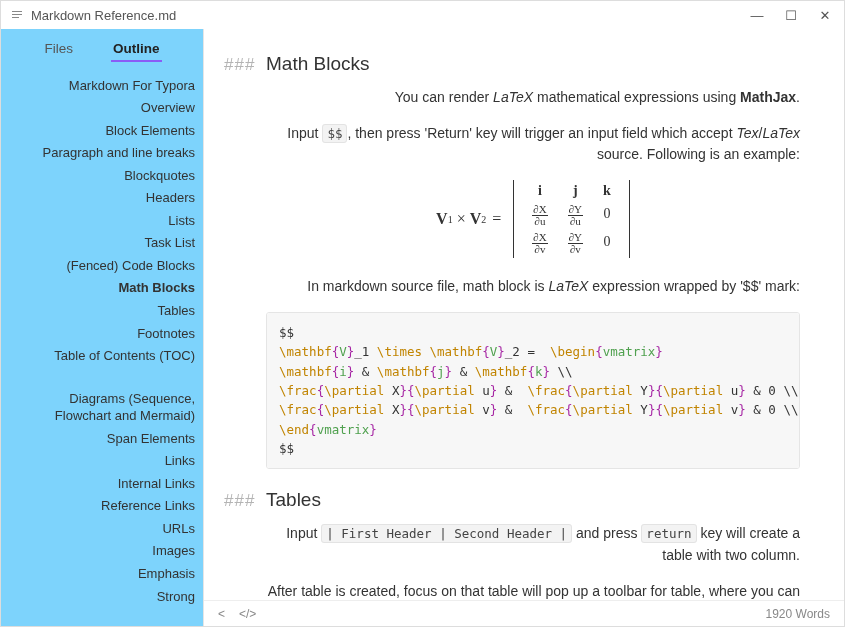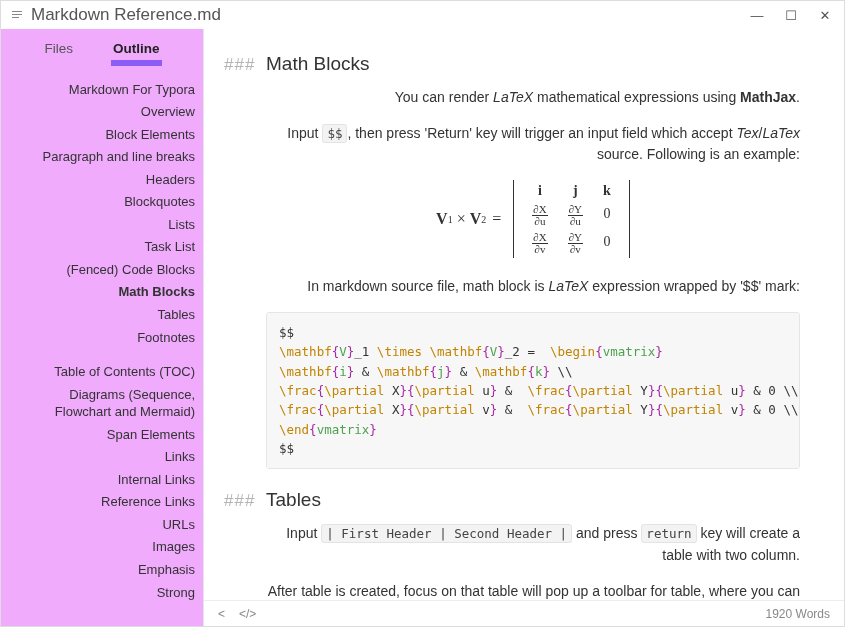--- a/index.html
+++ b/index.html
@@ -1,27 +1,27 @@
 <!DOCTYPE html>
 <html><head>
 <meta charset="utf-8">
 <style>
   * { box-sizing: border-box; margin: 0; padding: 0; }
   body { font-family: "Segoe UI", "Helvetica Neue", Arial, sans-serif; font-size: 14px; color: #333; background: #fff; width: 845px; height: 627px; overflow: hidden; border: 1px solid #ddd; }
   .app { display: flex; flex-direction: column; height: 100%; }
   .titlebar { display: flex; align-items: center; height: 28px; padding: 0 6px; color: #666; }
   .titlebar .file-icon { width: 14px; margin: 0 6px 0 4px; display: flex; align-items: center; }
-  .titlebar .tab-title { font-size: 17px; color: #555; }
+  .titlebar .tab-title { font-size: 13px; color: #555; }
   .win-ctrls { margin-left: auto; display: flex; gap: 20px; padding-right: 6px; color: #555; }
   .win-ctrls span { width: 14px; text-align: center; cursor: pointer; font-size: 13px; }
   .body { flex: 1; display: flex; overflow: hidden; }
-  .sidebar { width: 203px; border-right: 1px solid #e5e5e5; display: flex; flex-direction: column; background: #f0abfc; overflow: hidden; }
+  .sidebar { width: 203px; border-right: 1px solid #e5e5e5; display: flex; flex-direction: column; background: #7dd3fc; overflow: hidden; }
   .side-tabs { display: flex; justify-content: center; gap: 36px; padding: 8px 0 6px; }
   .side-tabs .tab { font-size: 13.5px; color: #555; padding: 4px 2px; cursor: pointer; }
-  .side-tabs .tab.active { color: #222; font-weight: 600; border-bottom: 6px solid #8b5cf6; }
+  .side-tabs .tab.active { color: #222; font-weight: 600; border-bottom: 2px solid #8b5cf6; }
   .outline { flex: 1; overflow-y: auto; padding: 6px 4px 10px 10px; }
   .outline::-webkit-scrollbar { width: 8px; }
   .outline::-webkit-scrollbar-thumb { background: #c8c8c8; border-radius: 4px; }
   .outline-item { padding: 2.5px 4px; font-size: 13px; color: #333; cursor: pointer; line-height: 1.35; white-space: normal; overflow-wrap: break-word; text-align: right; }
   .outline-item.bold { font-weight: 700; }
   .main { flex: 1; display: flex; flex-direction: column; overflow: hidden; }
   .editor { flex: 1; overflow-y: auto; padding: 14px 44px 20px 20px; color: #333; position: relative; }
   .editor::-webkit-scrollbar { width: 10px; }
   .editor::-webkit-scrollbar-thumb { background: #c8c8c8; border-radius: 5px; }
   .h3 { display: flex; align-items: baseline; margin: 10px 0 12px; }
@@ -73,30 +73,30 @@
     <div class="sidebar">
       <div class="side-tabs">
         <div class="tab">Files</div>
         <div class="tab active">Outline</div>
       </div>
       <div class="outline" id="outline">
           <div class="outline-item" style="padding-left: 4px;">Markdown For Typora</div>
           <div class="outline-item" style="padding-left: 16px;">Overview</div>
           <div class="outline-item" style="padding-left: 16px;">Block Elements</div>
           <div class="outline-item" style="padding-left: 28px;">Paragraph and line breaks</div>
+          <div class="outline-item" style="padding-left: 28px;">Blockquotes</div>
           <div class="outline-item" style="padding-left: 28px;">Headers</div>
-          <div class="outline-item" style="padding-left: 28px;">Blockquotes</div>
           <div class="outline-item" style="padding-left: 28px;">Lists</div>
           <div class="outline-item" style="padding-left: 28px;">Task List</div>
           <div class="outline-item" style="padding-left: 28px;">(Fenced) Code Blocks</div>
           <div class="outline-item bold" style="padding-left: 28px;">Math Blocks</div>
           <div class="outline-item" style="padding-left: 28px;">Tables</div>
           <div class="outline-item" style="padding-left: 28px;">Footnotes</div>
-          <div class="outline-item" style="padding-left: 28px; margin-top: 12px;">Table of Contents (TOC)</div>
-          <div class="outline-item" style="padding-left: 28px;">Diagrams (Sequence, Flowchart and Mermaid)</div>
+          <div class="outline-item" style="padding-left: 28px;">Table of Contents (TOC)</div>
+          <div class="outline-item" style="padding-left: 28px; margin-top: 20px;">Diagrams (Sequence, Flowchart and Mermaid)</div>
           <div class="outline-item" style="padding-left: 16px;">Span Elements</div>
           <div class="outline-item" style="padding-left: 28px;">Links</div>
           <div class="outline-item" style="padding-left: 40px;">Internal Links</div>
           <div class="outline-item" style="padding-left: 40px;">Reference Links</div>
           <div class="outline-item" style="padding-left: 28px;">URLs</div>
           <div class="outline-item" style="padding-left: 28px;">Images</div>
           <div class="outline-item" style="padding-left: 28px;">Emphasis</div>
           <div class="outline-item" style="padding-left: 28px;">Strong</div>
         </div>
     </div>

